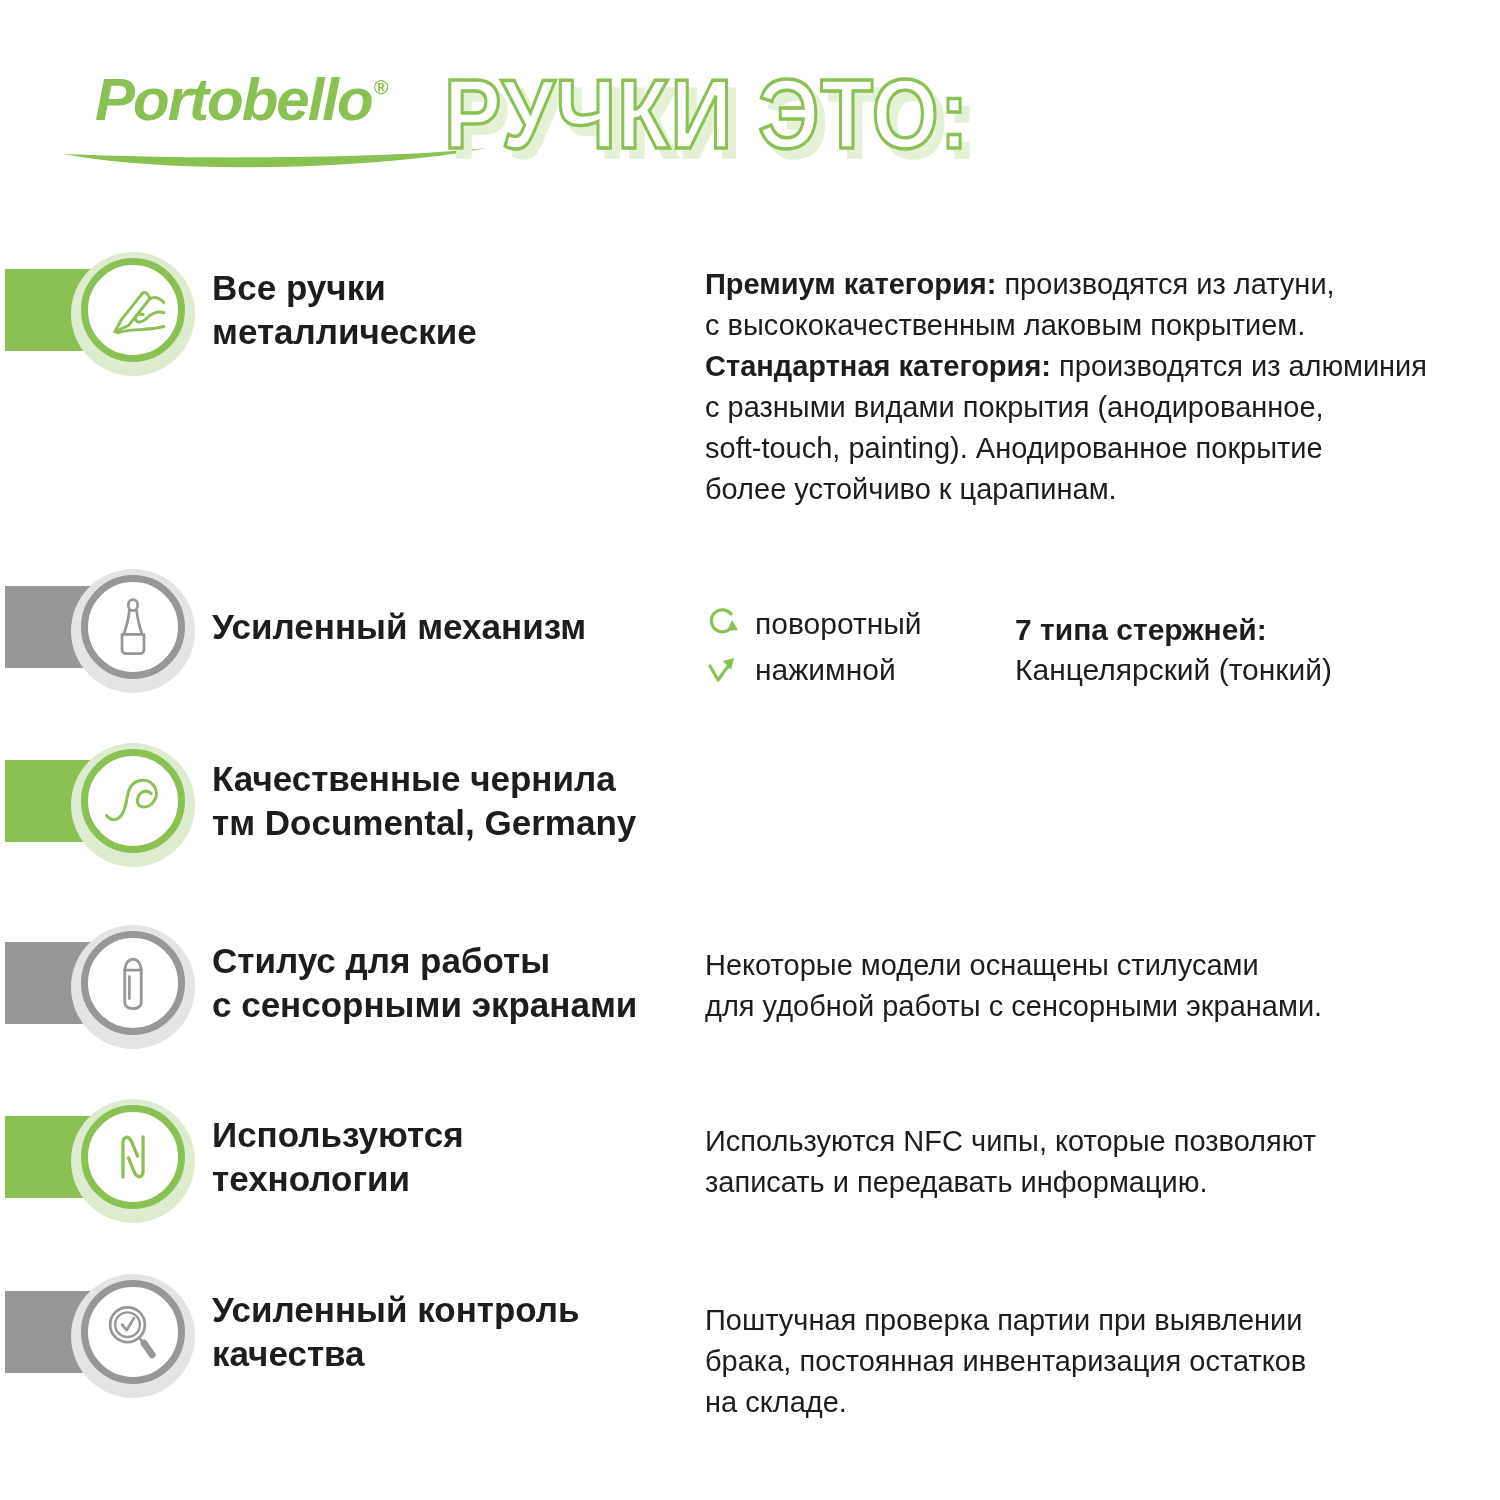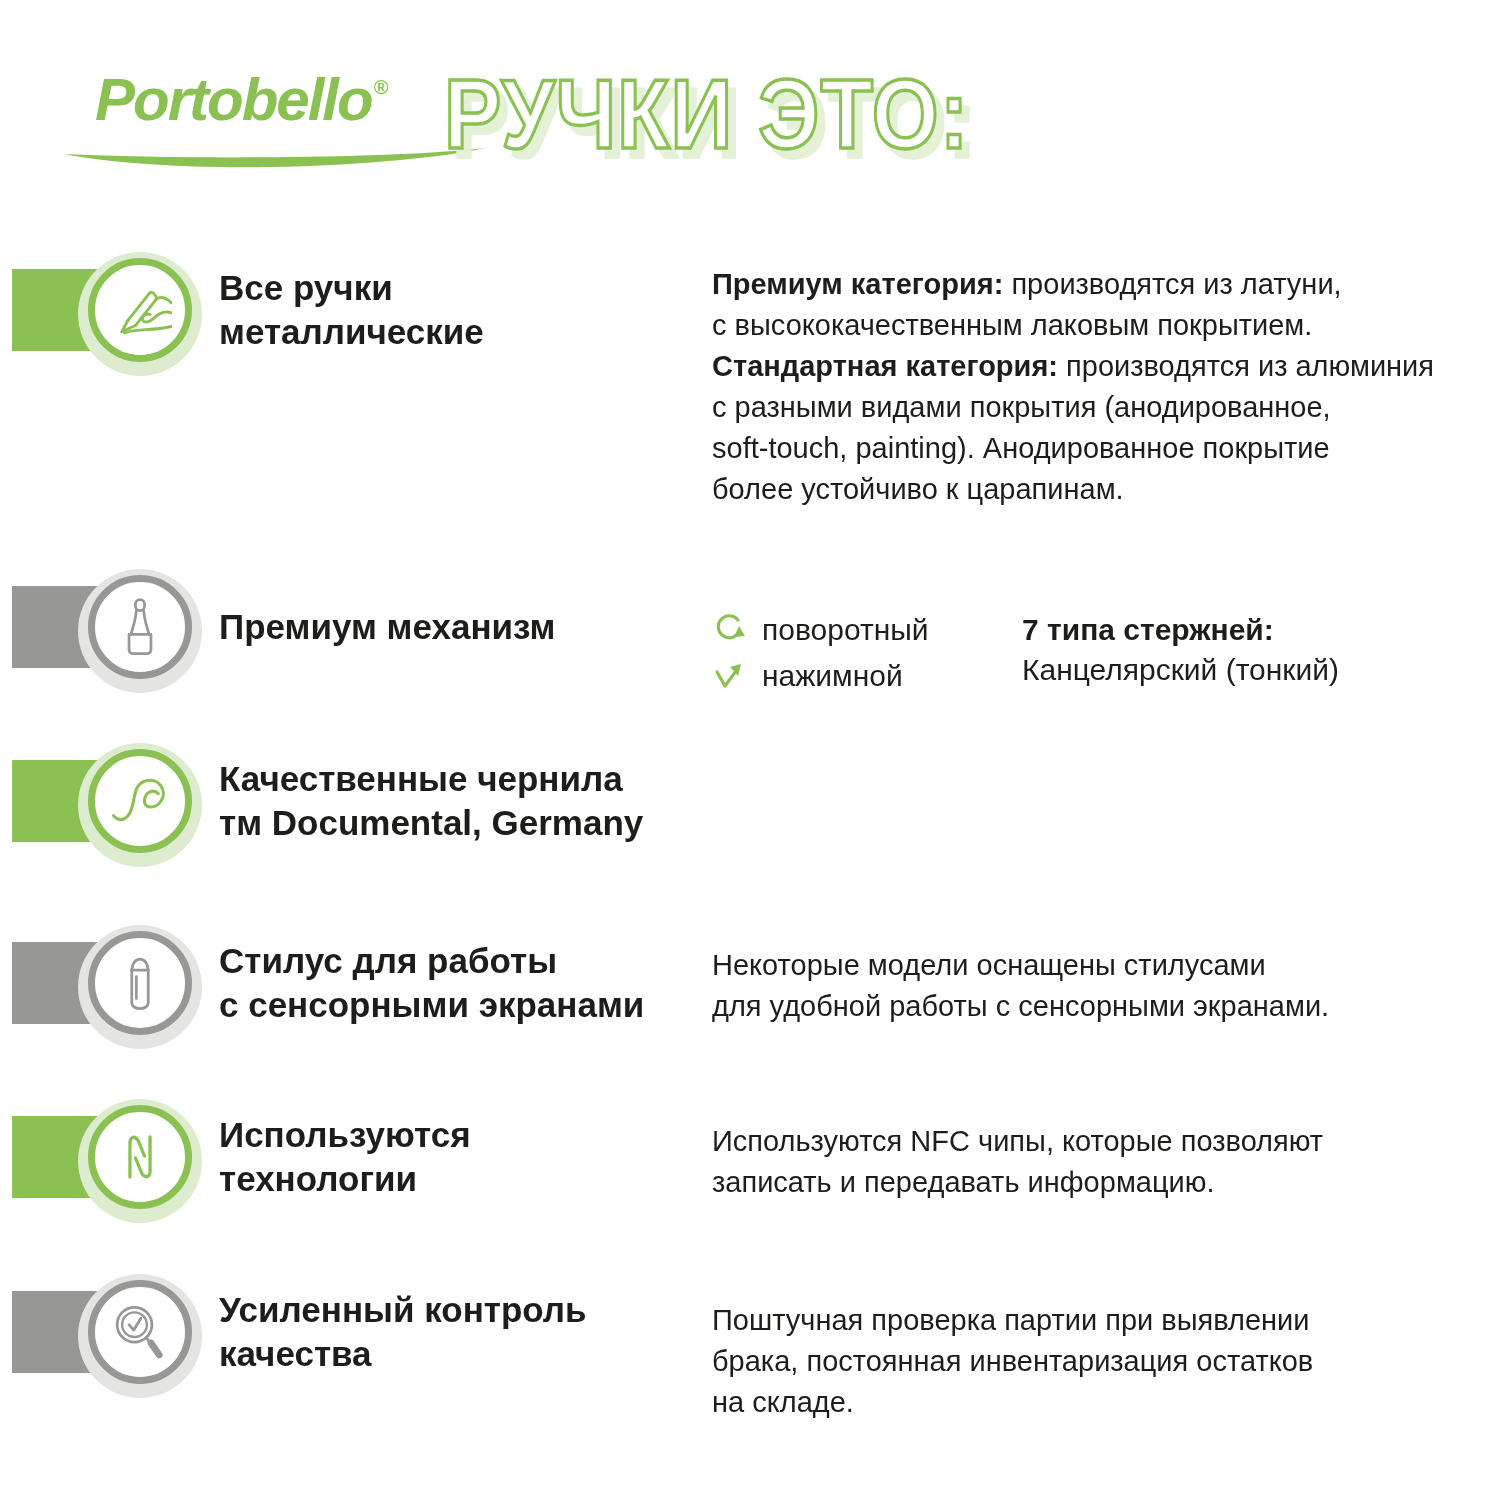--- a/index.html
+++ b/index.html
@@ -10,21 +10,21 @@
 
   
   .logo{position:absolute;left:95px;top:70px;width:400px;}
   .logo-text{font-style:italic;font-weight:bold;font-size:60px;letter-spacing:-2px;color:var(--green);line-height:1;}
   .logo-reg{font-size:20px;font-weight:bold;color:var(--green);vertical-align:26px;margin-left:2px;}
   .swoosh{position:absolute;left:-35px;top:72px;width:430px;height:30px;color:var(--green);}
   .title-svg{position:absolute;left:440px;top:58px;width:600px;height:130px;}
   .title-svg text{font-family:"Liberation Sans",sans-serif;font-weight:bold;font-size:86px;letter-spacing:1px;}
 
   
-  .row{position:absolute;left:12px;width:1465px;height:120px;}
+  .row{position:absolute;left:5px;width:1465px;height:120px;}
   .bar{position:absolute;left:0;top:19px;width:170px;height:82px;}
   .halo{position:absolute;left:66px;top:2px;width:124px;height:124px;border-radius:50%;}
   .circle{
     position:absolute;left:76px;top:8px;width:104px;height:104px;border-radius:50%;
     background:#fff;border:7px solid;box-sizing:border-box;
     display:flex;align-items:center;justify-content:center;
   }
   .circle svg{width:64px;height:64px;display:block;}
   .row[data-accent="green"] .bar{background:var(--green);}
   .row[data-accent="green"] .halo{background:var(--green-pale);}
@@ -38,21 +38,21 @@
     font-size:35px;font-weight:bold;line-height:44px;white-space:pre-line;color:var(--text);
   }
   .desc{
     position:absolute;left:700px;margin:0;font-size:29px;line-height:41px;
     white-space:pre-line;color:var(--text);
   }
   .desc b{font-weight:bold;}
 
   
   .mech{position:absolute;left:700px;top:40px;}
-  .mech-item{display:flex;align-items:center;height:46px;gap:16px;font-size:30px;color:var(--text);}
+  .mech-item{display:flex;align-items:flex-start;height:46px;gap:16px;font-size:30px;color:var(--text);}
   .mech-item svg{width:34px;height:34px;color:var(--green);flex:0 0 auto;}
   .refills{position:absolute;left:1010px;top:43px;font-size:30px;line-height:40px;color:var(--text);}
   .refills b{display:block;font-weight:bold;}
   .refills span{display:block;}
 </style>
 </head>
 <body>
 
 <div class="canvas">
 
@@ -97,21 +97,21 @@
     <div class="halo"></div>
     <div class="circle">
       <svg viewBox="0 0 70 70" fill="none" stroke="currentColor" stroke-width="3" stroke-linecap="round" stroke-linejoin="round">
         <rect x="30" y="5" width="10" height="12" rx="5"></rect>
         <path d="M31,17 C30,28 27,37 25,43"></path>
         <path d="M39,17 C40,28 43,37 45,43"></path>
         <path d="M25,43 L45,43"></path>
         <path d="M23,43 V60 a4,4 0 0 0 4,4 h16 a4,4 0 0 0 4,-4 V43"></path>
       </svg>
     </div>
-    <h2 class="heading">Премиум механизм</h2>
+    <h2 class="heading">Усиленный механизм</h2>
     <div class="mech">
       <div class="mech-item">
         <svg viewBox="0 0 34 34" fill="none" stroke="currentColor" stroke-width="3.2" stroke-linecap="round">
           <path d="M26,7 A11,11 0 1 0 27,19"></path>
           <polygon points="27,13 22,24 33,23" fill="currentColor" stroke="none"></polygon>
         </svg>
         <span>поворотный</span>
       </div>
       <div class="mech-item">
         <svg viewBox="0 0 34 34" fill="none" stroke="currentColor" stroke-width="3.2" stroke-linecap="round" stroke-linejoin="round">

